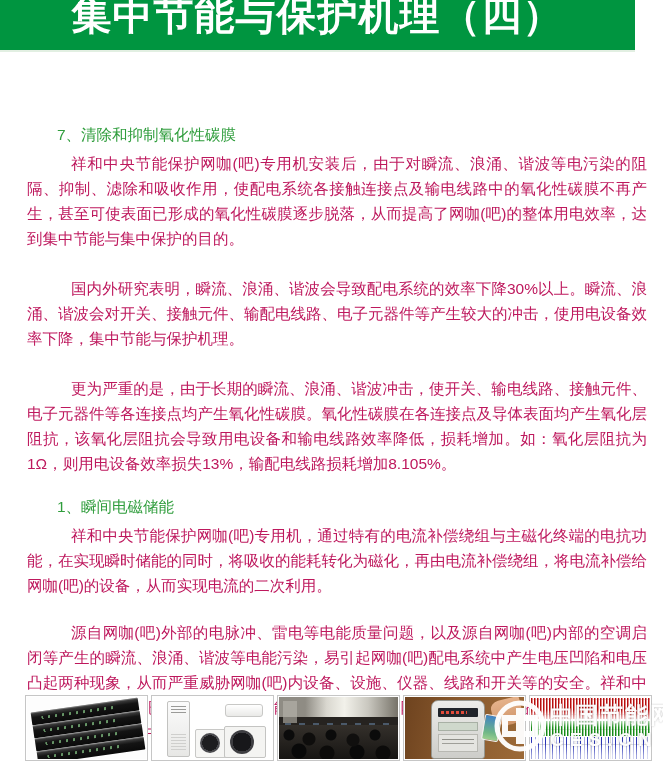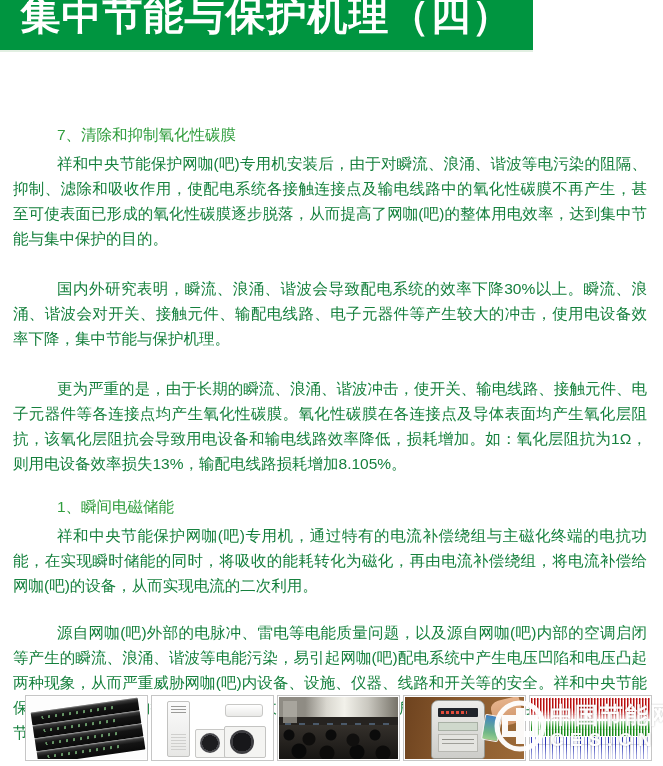--- a/index.html
+++ b/index.html
@@ -2,35 +2,35 @@
 <html><head>
 <meta charset="utf-8">
 <style>
   html,body{margin:0;padding:0;}
   body{
     width:663px;height:766px;background:#ffffff;position:relative;overflow:hidden;
     font-family:"Liberation Sans","DejaVu Sans",sans-serif;
   }
   
   .banner{
-    width:533px;height:50px;background:#009540;overflow:hidden;
+    width:635px;height:50px;background:#009540;overflow:hidden;
     border-bottom:2px solid #e2efe2;
   }
   .banner-title{
     text-align:center;color:#ffffff;font-weight:bold;font-size:40px;
     line-height:50px;margin-top:-10px;letter-spacing:1px;white-space:nowrap;
   }
   
   .content{padding:74px 16px 0 9px;}
   .sec-heading{
     color:#2f9d3c;font-size:15.5px;font-weight:400;
     margin:0 0 7px 48px;line-height:18px;
   }
   .content p{
-    margin:0 0 25px 4px;color:#15803d;font-size:15.5px;line-height:25px;
+    margin:0 0 25px 18px;color:#be185d;font-size:15.5px;line-height:25px;
     text-indent:44px;text-align:justify;
   }
   .sec{margin-bottom:1px;}
   .sec + .sec{margin-top:-3px;}
   
   .gallery{position:absolute;left:25px;top:695px;display:flex;gap:3px;}
   .thumb{
     width:119px;height:62px;border:1px solid #c6c6c6;background:#ffffff;
     padding:1px;position:relative;overflow:hidden;flex:0 0 auto;
   }

